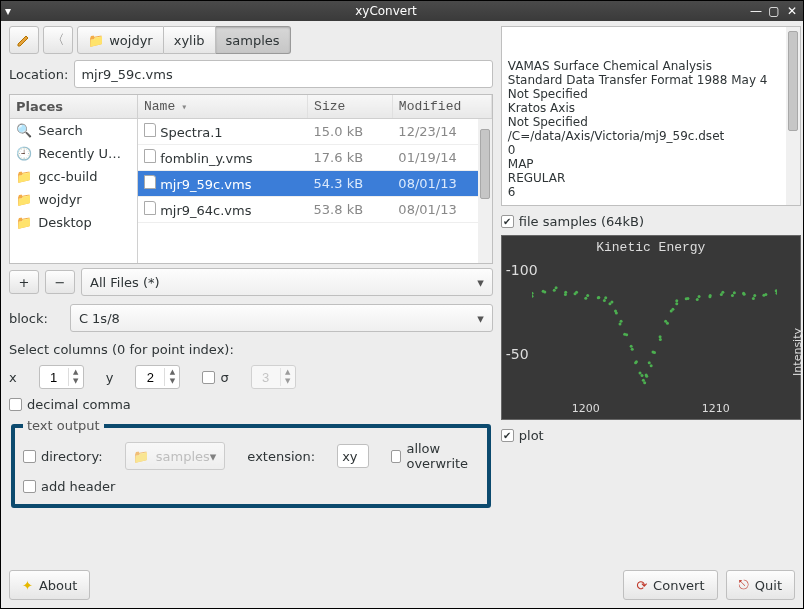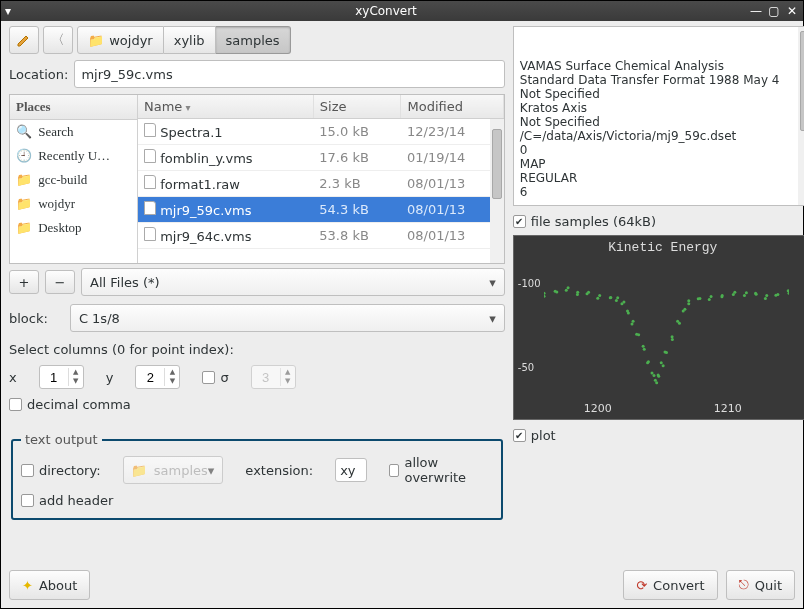--- a/index.html
+++ b/index.html
@@ -17,59 +17,59 @@
   .icon-btn { width:30px; height:28px; border:1px solid #bfbfbf; background:linear-gradient(#fdfdfd,#e6e6e6); border-radius:3px; display:inline-flex; align-items:center; justify-content:center; cursor:pointer; }
   .path-seg { height:28px; padding:0 10px; border:1px solid #bfbfbf; background:linear-gradient(#fdfdfd,#e6e6e6); display:inline-flex; align-items:center; gap:5px; border-radius:0; cursor:pointer; }
   .path-seg.active { background:linear-gradient(#d7d7d7,#c6c6c6); border-color:#999; box-shadow:inset 0 1px 2px rgba(0,0,0,0.2); }
   .seg-group { display:flex; }
   .seg-group .path-seg + .path-seg { border-left:none;align-items:center; }
   .seg-group .path-seg:first-child { border-radius:3px 0 0 3px; }
   .seg-group .path-seg:last-child { border-radius:0 3px 3px 0; }
   .location-row { display:flex; align-items:center; gap:6px; margin-bottom:6px; }
   .text-input { flex:1; height:28px; border:1px solid #bfbfbf; background:#fff; border-radius:3px; padding:0 6px; display:flex; align-items:center; }
   .file-browser { display:flex; border:1px solid #bfbfbf; background:#fff; height:170px; }
-  .places { width:128px; border-right:1px solid #d0d0d0; display:flex; flex-direction:column; overflow:hidden;font-family:Liberation Serif, serif; }
+  .places { width:128px; border-right:1px solid #d0d0d0; display:flex; flex-direction:column; overflow:hidden; }
   .col-head { background:linear-gradient(#f7f7f7,#e8e8e8); border-bottom:1px solid #cfcfcf; padding:4px 6px; font-weight:normal; color:#555; }
   .places .col-head { font-weight:bold; color:#555; }
   .place-item { padding:4px 6px; display:flex; align-items:center; gap:6px; cursor:pointer; white-space:nowrap; overflow:hidden; text-overflow:ellipsis;}
   .files { flex:1; position:relative; }
   .files table { width:100%; border-collapse:collapse; table-layout:fixed; }
-  .files th { text-align:left; background:linear-gradient(#f7f7f7,#e8e8e8); border-bottom:1px solid #cfcfcf; border-right:1px solid #e0e0e0; padding:4px 6px; font-weight:normal; color:#555;}
+  .files th { text-align:left; background:linear-gradient(#f7f7f7,#e8e8e8); border-bottom:1px solid #cfcfcf; border-right:1px solid #e0e0e0; padding:4px 6px; font-weight:normal; color:#555;font-family:Liberation Mono, monospace;}
   .files th.name::after { content:" ▾"; color:#888; font-size:10px; }
   .files td { padding:4px 6px; border-bottom:1px solid #eee; white-space:nowrap; overflow:hidden; text-overflow:ellipsis; }
   .files td:nth-child(2), .files td:nth-child(3){ color:#888; }
   .files tr.sel td { background:#3b7dd8; color:#fff; }
   .files tr.sel td:nth-child(2), .files tr.sel td:nth-child(3){ color:#dbe9fb; }
   .scroll-indicator { position:absolute; right:0; top:24px; bottom:0; width:14px; background:#f0f0f0; }
   .scroll-thumb { position:absolute; left:2px; right:2px; top:10px; height:70px; background:#c6c6c6; border:1px solid #a8a8a8; border-radius:2px; }
   .below-row { display:flex; align-items:center; gap:6px; margin-top:4px; }
   .mini-btn { width:30px; height:24px; border:1px solid #bfbfbf; background:linear-gradient(#fdfdfd,#e6e6e6); display:inline-flex; align-items:center; justify-content:center; border-radius:3px; cursor:pointer; }
   .combo { flex:1; height:28px; border:1px solid #bfbfbf; background:linear-gradient(#fdfdfd,#efefef); border-radius:3px; padding:0 8px; display:flex; align-items:center; justify-content:space-between; cursor:pointer;}
   .combo .arrow { color:#555; }
   .row { display:flex; align-items:center; gap:22px; margin-top:8px; }
   .spin { display:inline-flex; align-items:center; border:1px solid #bfbfbf; border-radius:3px; background:#fff; height:24px; }
   .spin input { border:none; width:28px; text-align:center; outline:none; background:transparent; font-size:13px;}
   .spin .steppers { display:flex; flex-direction:column; border-left:1px solid #ddd;}
   .spin .steppers span { font-size:7px; line-height:9px; width:14px; text-align:center; color:#666; cursor:pointer; }
   .check { display:inline-flex; align-items:center; gap:5px; }
   .check .box { width:13px; height:13px; border:1px solid #999; background:#fff; border-radius:2px; display:inline-flex; align-items:center; justify-content:center; font-size:10px; color:#2e3436;}
   .check .box.on::after { content:"✔"; }
-  fieldset { border:2px solid #0c4a6e; border-radius:3px; margin-top:20px; padding:6px 24px 10px 8px; }
+  fieldset { border:4px solid #0c4a6e; border-radius:3px; margin-top:6px; padding:6px 8px 10px 8px; }
   legend { color:#555; padding:0 4px; }
   .bottom-bar { display:flex; padding:8px; gap:8px; }
   .spacer { flex:1; }
   .btn { height:30px; padding:0 12px; border:1px solid #bfbfbf; background:linear-gradient(#fdfdfd,#e6e6e6); border-radius:3px; display:inline-flex; align-items:center; gap:6px; cursor:pointer; }
   .meta-text { background:#fff; border:1px solid #bfbfbf; padding:4px 6px; font-size:12px; height:180px; overflow:hidden; white-space:pre; position:relative;}
   .meta-text .scroll-indicator { top:0; }
   .meta-text .scroll-thumb { top:4px; height:100px; }
   .preview-label { margin:8px 0 6px 0; }
   .plot { position:relative; background:#383838; border:1px solid #666; height:185px; }
   .plot .title { position:absolute; top:4px; left:0; right:0; text-align:center; color:#ddd; font-size:13px;font-family:Liberation Mono, monospace;}
   .plot .ylabel { position:absolute; right:2px; top:50%; transform: translateY(-50%) rotate(-90deg); transform-origin:right center; color:#ddd; font-size:11px;}
-  .plot .ytick { position:absolute; left:4px; color:#ddd; font-size:10px;margin-top:16px;}
+  .plot .ytick { position:absolute; left:4px; color:#ddd; font-size:14px;}
   .plot .xtick { position:absolute; bottom:4px; color:#ddd; font-size:11px;}
   svg.peak { position:absolute; left:30px; top:18px; right:25px; bottom:22px; }
   .folder-ico { color:#caa660; }
   .file-ico  { width:12px; height:14px; border:1px solid #aaa; background:#fff; display:inline-block; position:relative; border-top-right-radius:3px;}
   .disabled { color:#aaa; }
   .plot-row-check { margin-top:8px; }
   .small-input { width:40px; height:24px; border:1px solid #bfbfbf; border-radius:3px; padding:0 4px; background:#fff; display:inline-flex; align-items:center;}
 </style>
 </head>
 <body>
@@ -158,25 +158,20 @@
             <tbody id="file-rows">
                 <tr>
                   <td><span class="file-ico"></span> Spectra.1</td>
                   <td>15.0 kB</td>
                   <td>12/23/14</td>
                 </tr>
                 <tr>
                   <td><span class="file-ico"></span> fomblin_y.vms</td>
                   <td>17.6 kB</td>
                   <td>01/19/14</td>
-                </tr>
-                <tr>
-                  <td><span class="file-ico"></span> format1.raw</td>
-                  <td>2.3 kB</td>
-                  <td>08/01/13</td>
                 </tr>
                 <tr class="sel">
                   <td><span class="file-ico"></span> mjr9_59c.vms</td>
                   <td>54.3 kB</td>
                   <td>08/01/13</td>
                 </tr>
                 <tr>
                   <td><span class="file-ico"></span> mjr9_64c.vms</td>
                   <td>53.8 kB</td>
                   <td>08/01/13</td>

